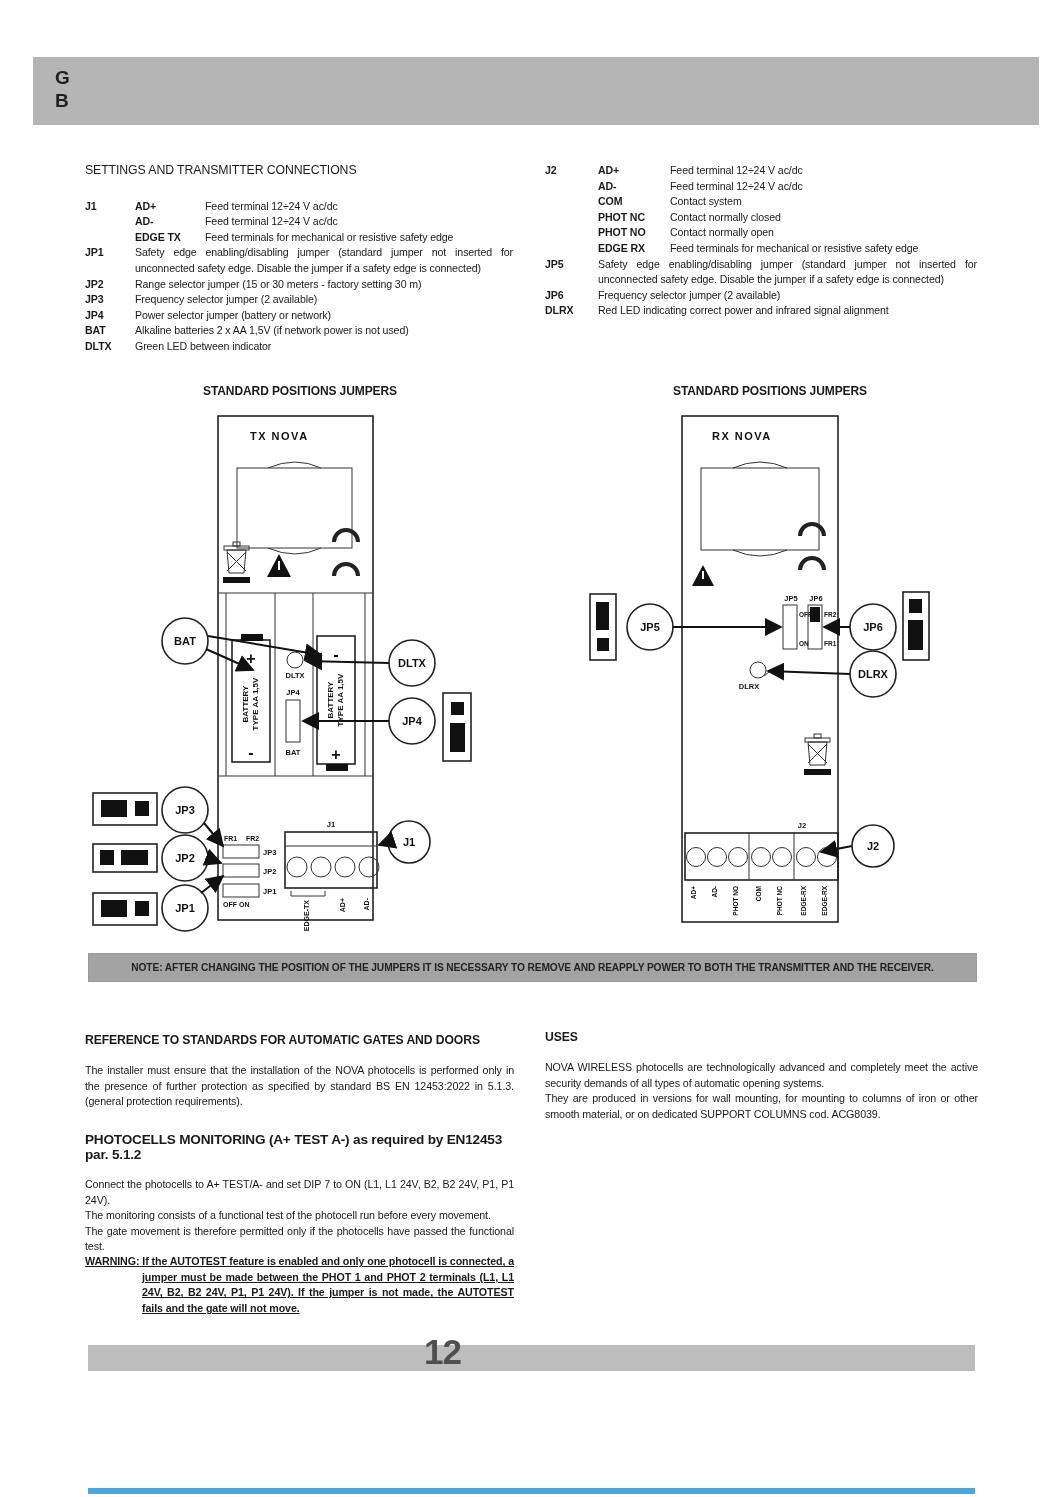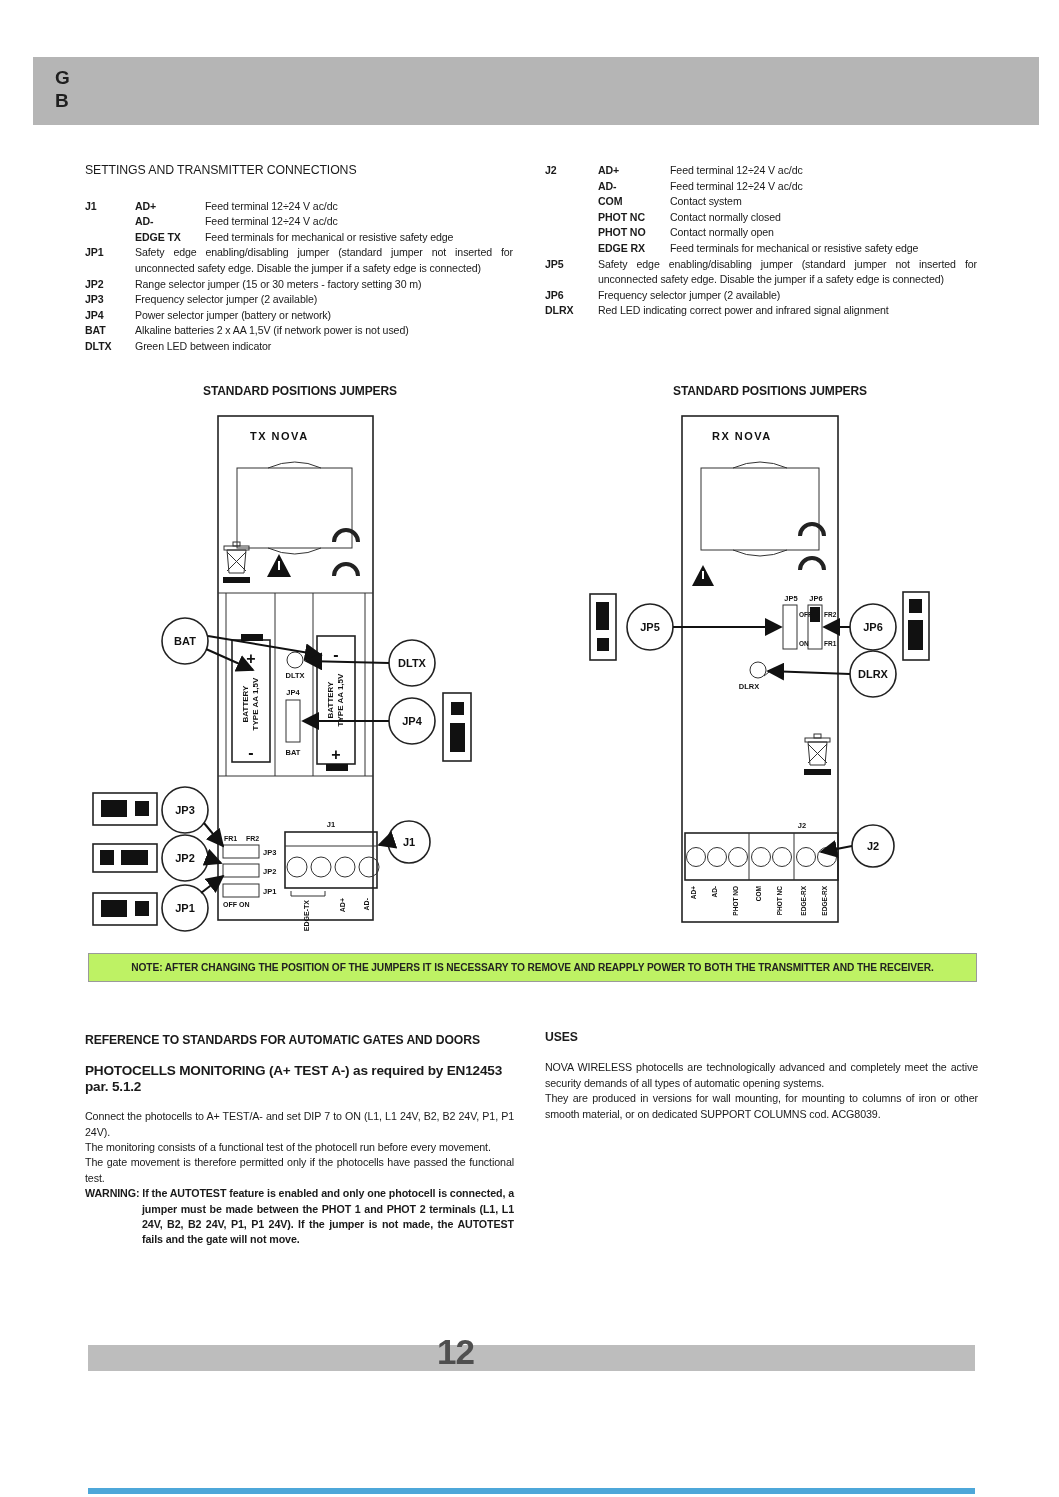--- a/index.html
+++ b/index.html
@@ -14,33 +14,33 @@
   .sec-title{font-size:12.3px;font-weight:normal;letter-spacing:-.1px;margin:0 0 20px 0;}
   .defrow{display:flex;}
   .term{width:50px;font-weight:bold;flex:0 0 auto;}
   .sub{width:70px;font-weight:bold;flex:0 0 auto;}
   .desc{flex:1;text-align:justify;}
   .rx .term{width:53px;}
   .rx .sub{width:72px;}
   
   .diag-title{font-size:12px;font-weight:bold;text-align:center;letter-spacing:-.1px;}
   
-  .note-bar{left:88px;top:953px;width:887px;height:27px;background:#bef264;border:1px solid #9a9a9a;display:flex;align-items:center;justify-content:center;}
+  .note-bar{left:88px;top:953px;width:887px;height:27px;background:#a3a3a3;border:1px solid #9a9a9a;display:flex;align-items:center;justify-content:center;}
   .note-text{font-size:10.2px;font-weight:bold;letter-spacing:-.1px;color:#222;}
   
   .flowcol{font-size:10.7px;line-height:15.4px;letter-spacing:-.1px;}
   .h-small{font-size:12.2px;font-weight:bold;margin:0 0 15px 0;letter-spacing:-.1px;}
   .h-big{font-size:13.6px;font-weight:bold;margin:0 0 15px 0;letter-spacing:-.2px;}
   .para{margin:0 0 22px 0;text-align:justify;}
   .preline{white-space:pre-line;}
-  .warn{font-weight:bold;text-align:justify;padding-left:57px;text-indent:-57px;margin:0;}
+  .warn{font-weight:bold;text-align:justify;padding-left:57px;text-indent:-57px;margin:0;text-decoration:underline;}
   .bold-caps{font-weight:bold;text-align:justify;margin:0 0 24px 0;font-size:11px;line-height:15.8px;}
   
   .footer-bar{left:88px;top:1345px;width:887px;height:26px;background:#bdbdbd;}
-  .page-num{left:88px;top:1332px;width:709px;text-align:center;font-size:35px;font-weight:bold;color:#4f4f4f;letter-spacing:-1px;margin-left:13px;}
+  .page-num{left:88px;top:1332px;width:709px;text-align:center;font-size:35px;font-weight:bold;color:#4f4f4f;letter-spacing:-1px;}
   .accent-bar{left:88px;top:1488px;width:887px;height:6px;background:#4da7d9;}
   svg text{font-family:"Liberation Sans", sans-serif;fill:#111;}
   svg .ln{stroke:#333;fill:none;}
   svg .thk{stroke:#222;stroke-width:1.6;fill:none;}
   svg .blk{fill:#111;stroke:none;}
 </style>
 </head>
 <body>
 
 <div id="page">
@@ -434,20 +434,21 @@
       <line x1="297" y1="438" x2="266" y2="444" stroke="#111" stroke-width="2" marker-end="url(#arrR)"></line>
     </g>
   </svg>
 
   <div class="abs note-bar">
     <span class="note-text">NOTE: AFTER CHANGING THE POSITION OF THE JUMPERS IT IS NECESSARY TO REMOVE AND REAPPLY POWER TO BOTH THE TRANSMITTER AND THE RECEIVER.</span>
   </div>
 
   <div class="abs flowcol" style="left:85px;top:1033px;width:429px;">
     <h3 class="h-small">REFERENCE TO STANDARDS FOR AUTOMATIC GATES AND DOORS</h3>
+    <p class="para">The installer must ensure that the installation of the NOVA photocells is performed only in the presence of further protection as specified by standard BS EN 12453:2022 in 5.1.3. (general protection requirements).</p>
     <h3 class="h-big">PHOTOCELLS MONITORING (A+ TEST A-) as required by EN12453 par. 5.1.2</h3>
     <p class="para preline" style="margin-bottom:0;">Connect the photocells to A+ TEST/A- and set DIP 7 to ON (L1, L1 24V, B2, B2 24V, P1, P1 24V).
 The monitoring consists of a functional test of the photocell run before every movement.
 The gate movement is therefore permitted only if the photocells have passed the functional test.</p>
     <p class="warn"><span>WARNING:</span><span> If the AUTOTEST feature is enabled and only one photocell is connected, a jumper must be made between the PHOT 1 and PHOT 2 terminals (L1, L1 24V, B2, B2 24V, P1, P1 24V). If the jumper is not made, the AUTOTEST fails and the gate will not move.</span></p>
   </div>
 
   <div class="abs flowcol" style="left:545px;top:1030px;width:433px;">
     <h3 class="h-small">USES</h3>
     <p class="para preline">NOVA WIRELESS photocells are technologically advanced and completely meet the active security demands of all types of automatic opening systems.

